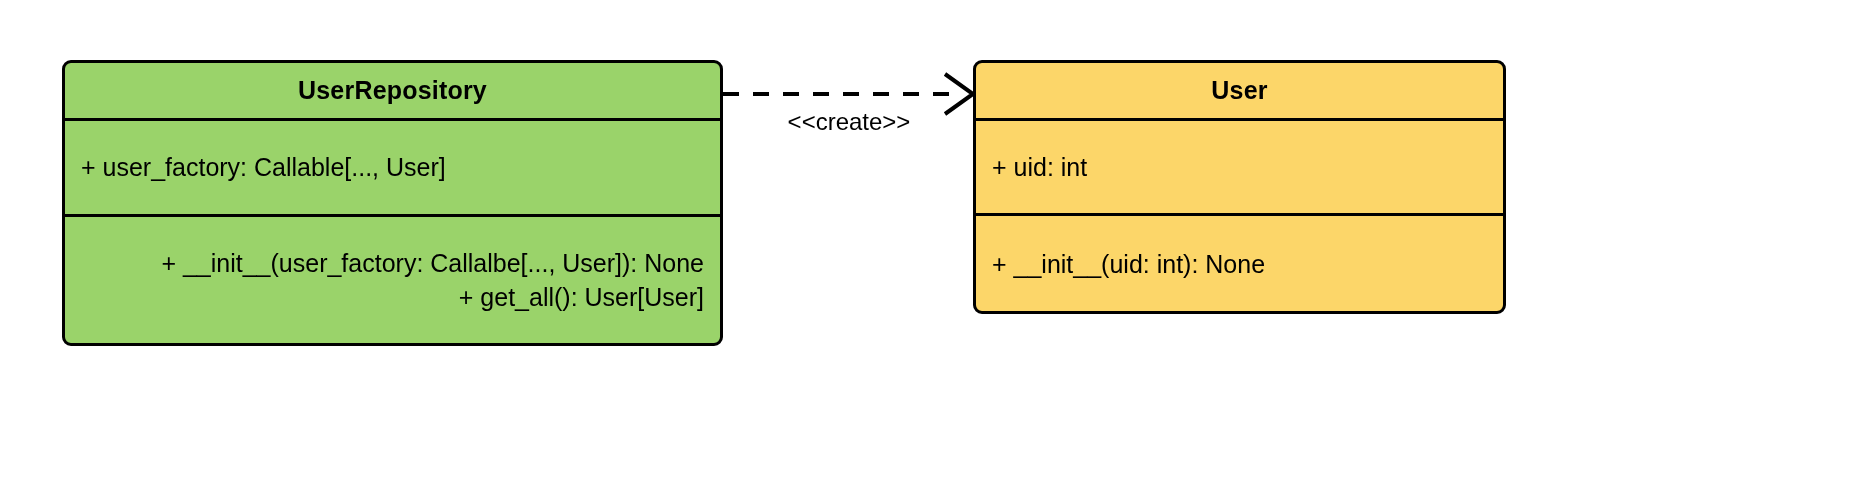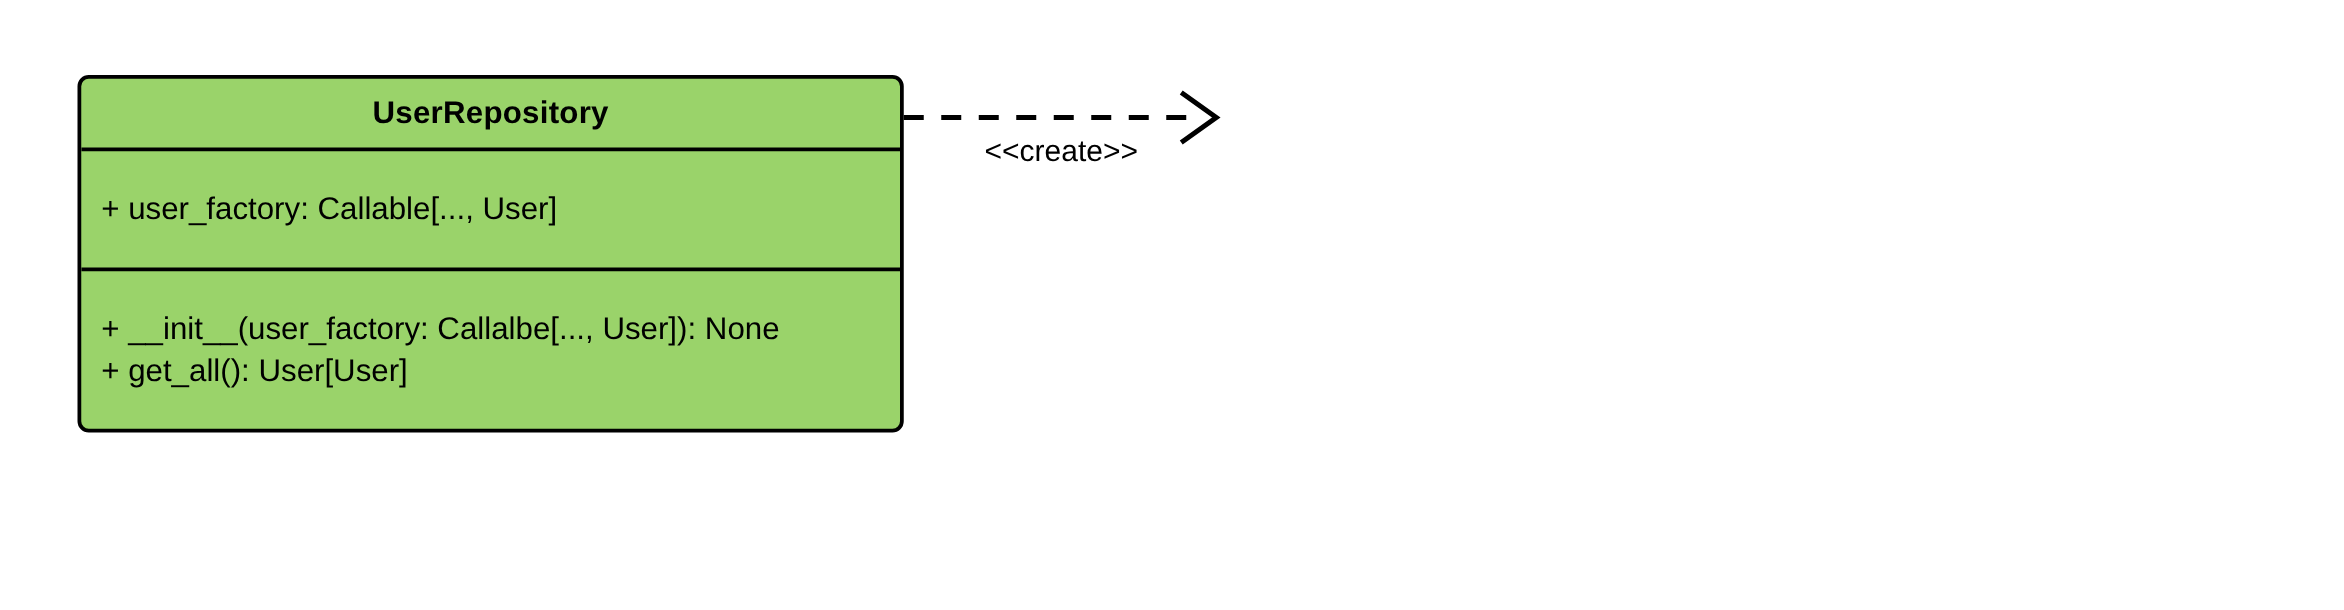--- a/index.html
+++ b/index.html
@@ -72,21 +72,21 @@
   
   #class-user-repository {
     left: 62px;
     top: 60px;
     width: 661px;
     height: 286px;
     background: #9AD36A;
   }
   #class-user-repository .uml-title { height: 56px; }
   #class-user-repository .comp-attrs { height: 95px; }
-  #class-user-repository .comp-methods { height: 129px; }
+  #class-user-repository .comp-methods { height: 129px; align-items: flex-end; }
 
   #class-user {
     left: 973px;
     top: 60px;
     width: 533px;
     height: 254px;
     background: #FCD669;
   }
   #class-user .uml-title { height: 56px; }
   #class-user .comp-attrs { height: 95px; }
@@ -143,14 +143,30 @@
   </div>
 
   <div id="dependency-create">
     <svg viewBox="0 0 252 70" xmlns="http://www.w3.org/2000/svg">
       <line x1="0" y1="32" x2="228" y2="32" stroke="#000000" stroke-width="4" stroke-dasharray="16 14" stroke-linecap="butt"></line>
       <polyline points="222,12 250,32 222,52" fill="none" stroke="#000000" stroke-width="4" stroke-linecap="butt" stroke-linejoin="miter"></polyline>
     </svg>
     <span id="dependency-label">&lt;&lt;create&gt;&gt;</span>
   </div>
 
+  <div class="uml-class" id="class-user">
+
+    <div class="uml-title">User</div>
+
+    <div class="uml-divider"></div>
+
+    <div class="uml-compartment comp-attrs">
+      <div class="uml-member">+ uid: int</div>
+    </div>
+
+    <div class="uml-divider"></div>
+
+    <div class="uml-compartment comp-methods">
+      <div class="uml-member">+ __init__(uid: int): None</div>
+    </div>
+  </div>
 
 </div>
 
 </body></html>

